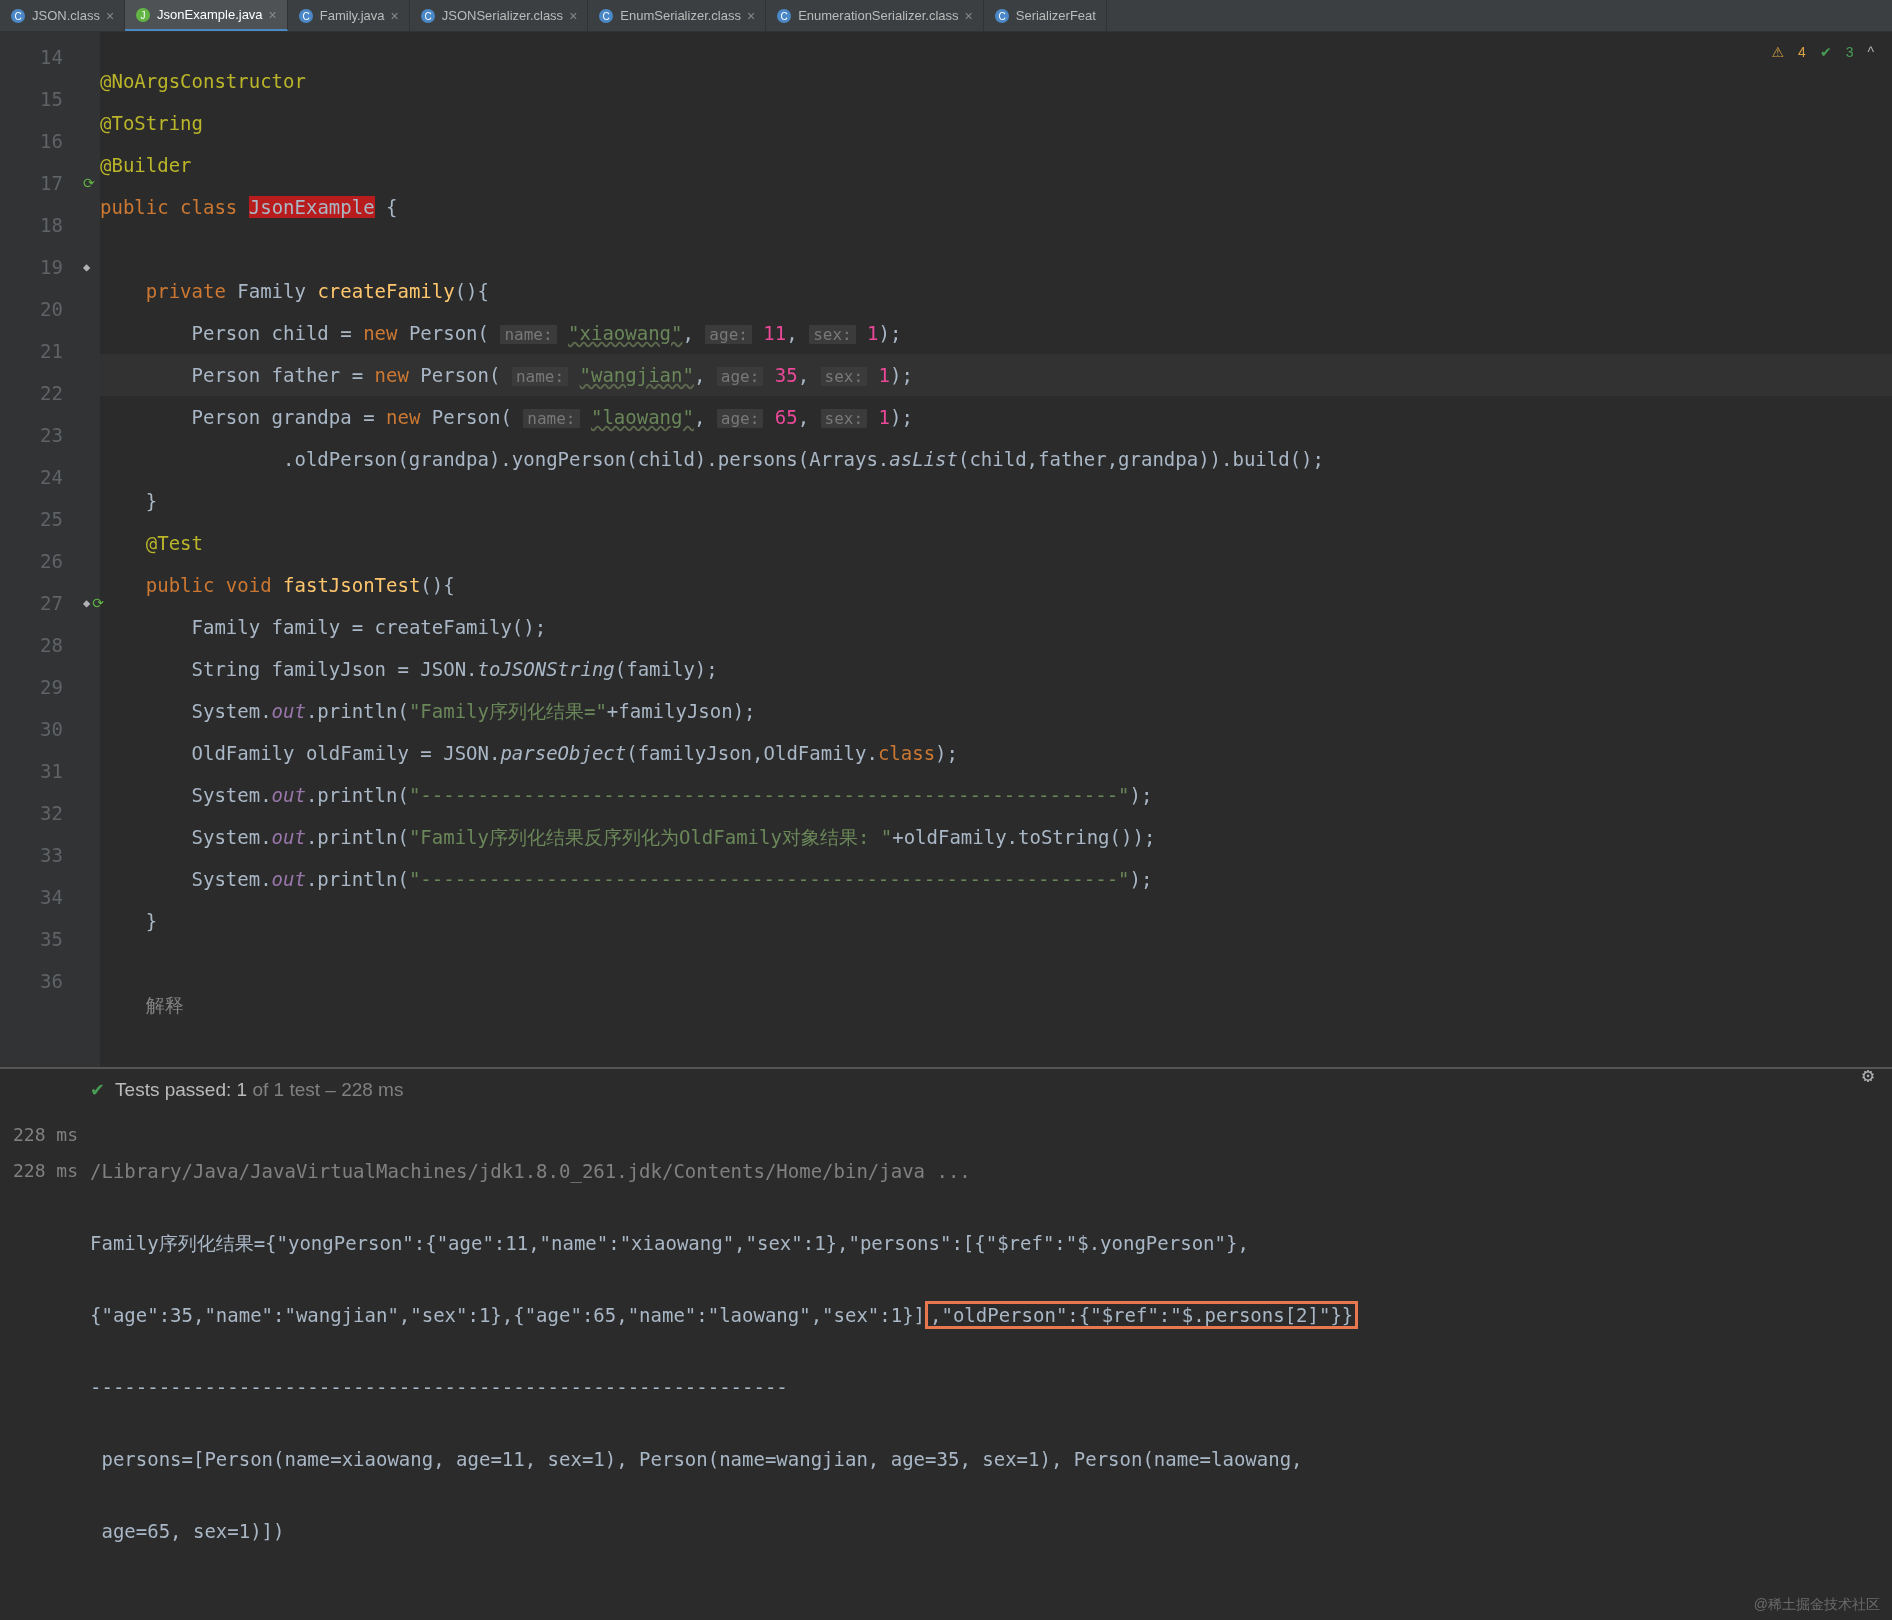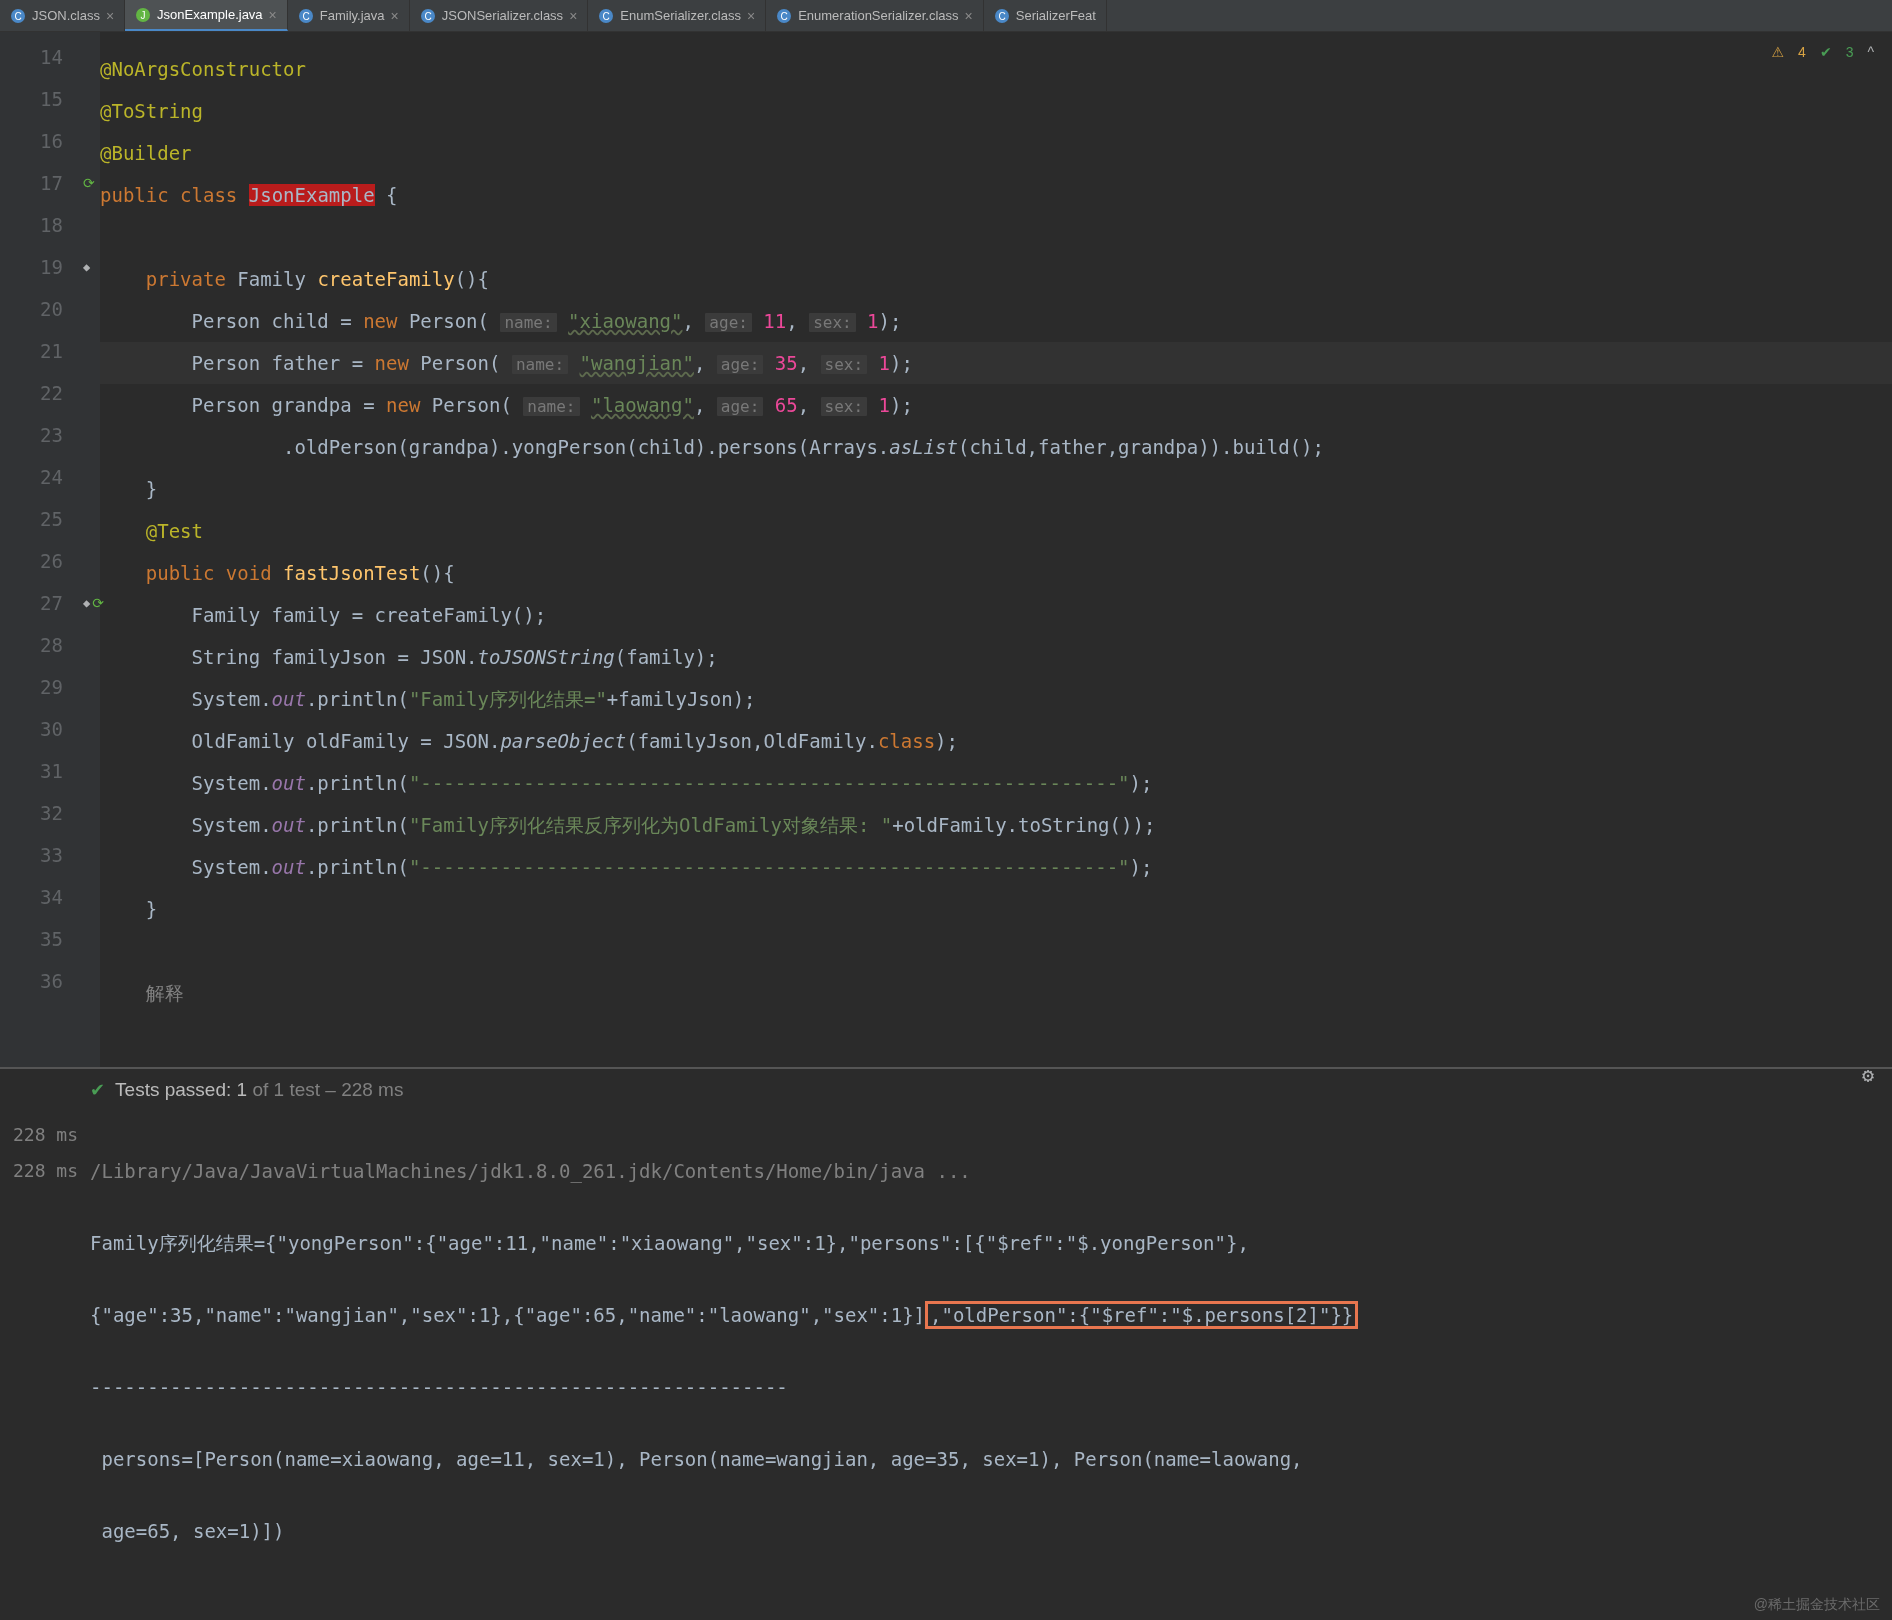--- a/index.html
+++ b/index.html
@@ -7,21 +7,21 @@
 .tabs { display: flex; background: #3c3f41; border-bottom: 1px solid #323232; height: 32px; font-family: -apple-system, sans-serif; font-size: 13px; }
 .tab { display: flex; align-items: center; padding: 0 10px; color: #bbbbbb; gap: 6px; border-right: 1px solid #323232; cursor: pointer; }
 .tab.active { background: #4e5254; color: #ffffff; border-bottom: 2px solid #4a88c7; }
 .tab .ficon { width: 16px; height: 16px; display: inline-flex; align-items: center; justify-content: center; }
 .tab .close { color: #8a8a8a; font-size: 14px; }
 .editor-wrap { display: flex; background: #2b2b2b; position: relative; height: 1035px; }
 .gutter { display: flex; flex-direction: column; background: #313335; width: 100px; padding-top: 4px; }
 .grow { display: flex; line-height: 42px; height: 42px; }
 .lnum { width: 48px; text-align: right; color: #606366; padding-right: 16px; font-size: 19px; margin-left: 40px; }
 .gicons { width: 52px; display: flex; align-items: center; justify-content: flex-start; gap: 2px; padding-left: 4px; }
-.code { flex: 1; padding-top: 16px; font-size: 19px; }
+.code { flex: 1; padding-top: 8px; font-size: 19px; margin-top: 20px; }
 .cline { line-height: 42px; height: 42px; white-space: pre; }
 .cline.hl { background: #323232; }
 .k-ann { color: #bbb529; }
 .k-kw { color: #cc7832; }
 .k-cls { color: #a9b7c6; }
 .k-cls.hl { background: #b91c1c; }
 .k-method { color: #ffc66d; }
 .k-type { color: #a9b7c6; }
 .k-var { color: #a9b7c6; }
 .k-str { color: #6a8759; }

